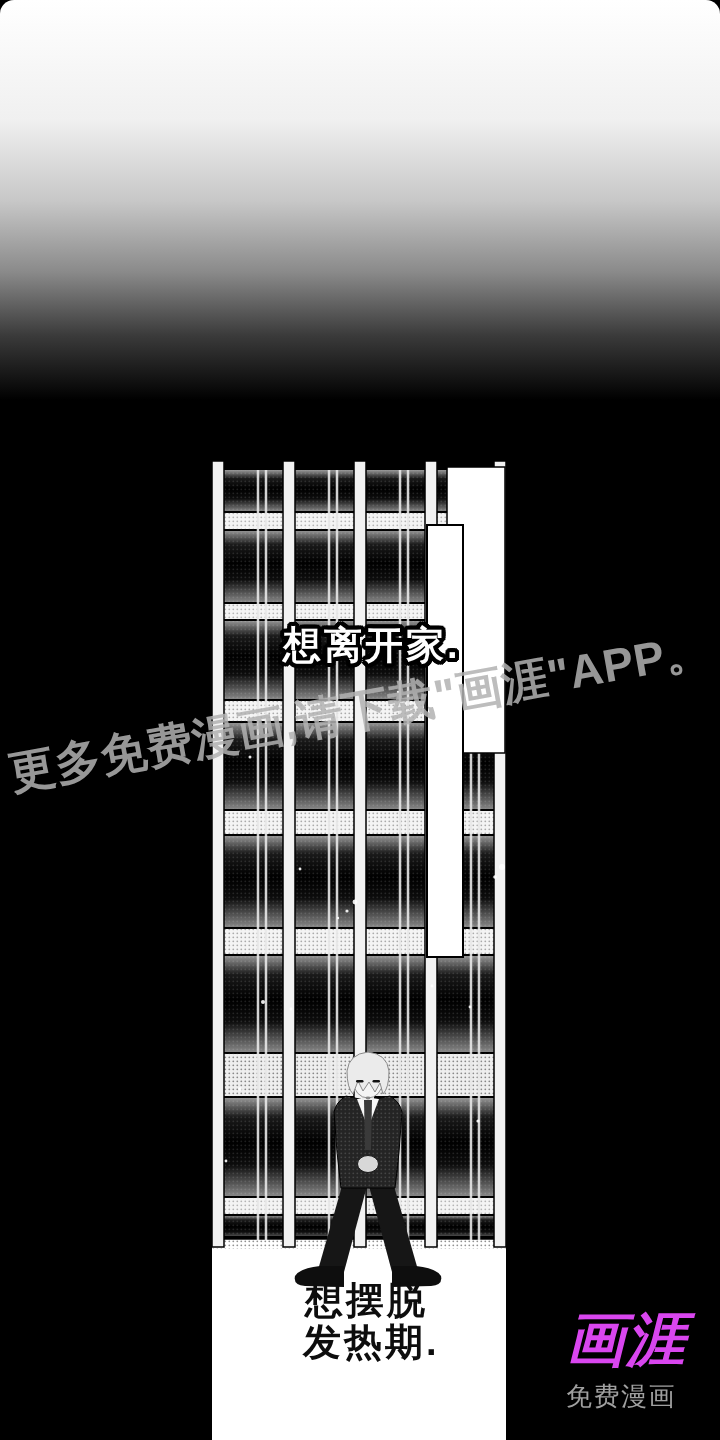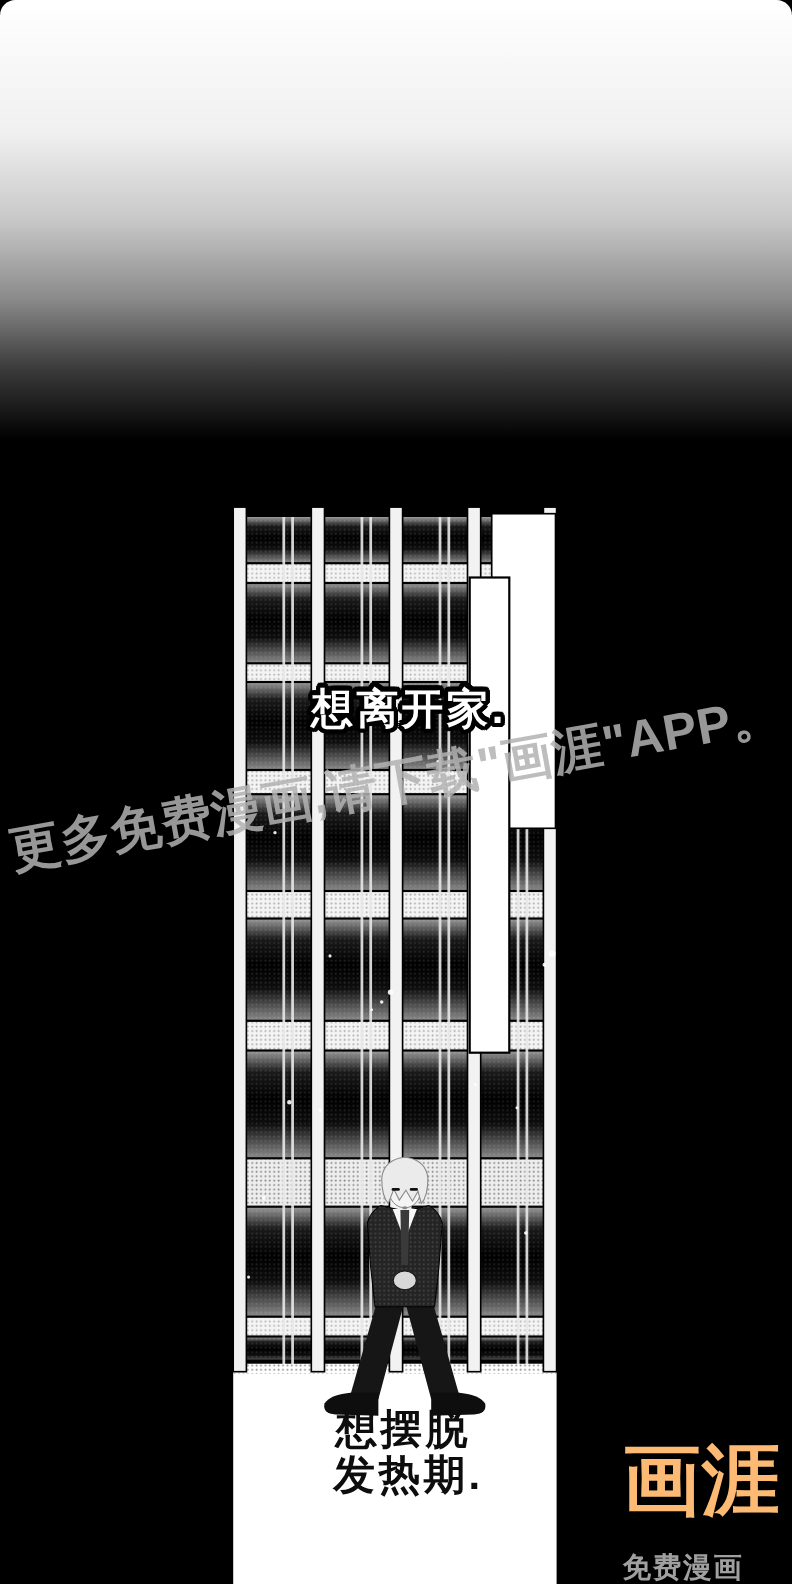--- a/index.html
+++ b/index.html
@@ -28,25 +28,26 @@
   .cap-b1{left:305px;top:1281px;font-size:38px;letter-spacing:3px;color:#0d0d0d;}
   .cap-b2{left:303px;top:1323px;font-size:38px;letter-spacing:3px;color:#0d0d0d;}
   .watermark{
     position:absolute;left:4px;top:744px;
     transform:rotate(-10.2deg);transform-origin:0 0;
     font-size:46px;font-weight:bold;letter-spacing:0.5px;white-space:nowrap;
     color:rgba(178,178,178,0.85);
   }
   .logo{position:absolute;left:566px;top:1308px;width:150px;}
   .logo-name{
-    font-size:71px;font-weight:900;letter-spacing:1px;line-height:1.1;
-    color:#fdba74;
+    font-size:59px;font-weight:900;letter-spacing:1px;line-height:1.1;
+    color:#d946ef;
+    font-style:italic;
   }
   .logo-tagline{
-    margin-top:22px;font-size:26px;font-weight:bold;letter-spacing:1.5px;
+    margin-top:6px;font-size:26px;font-weight:normal;letter-spacing:1.5px;
     color:#a0a0a0;
   }
 </style>
 </head>
 <body>
 
 <div class="page">
 
   <div class="top-gradient"></div>
 

